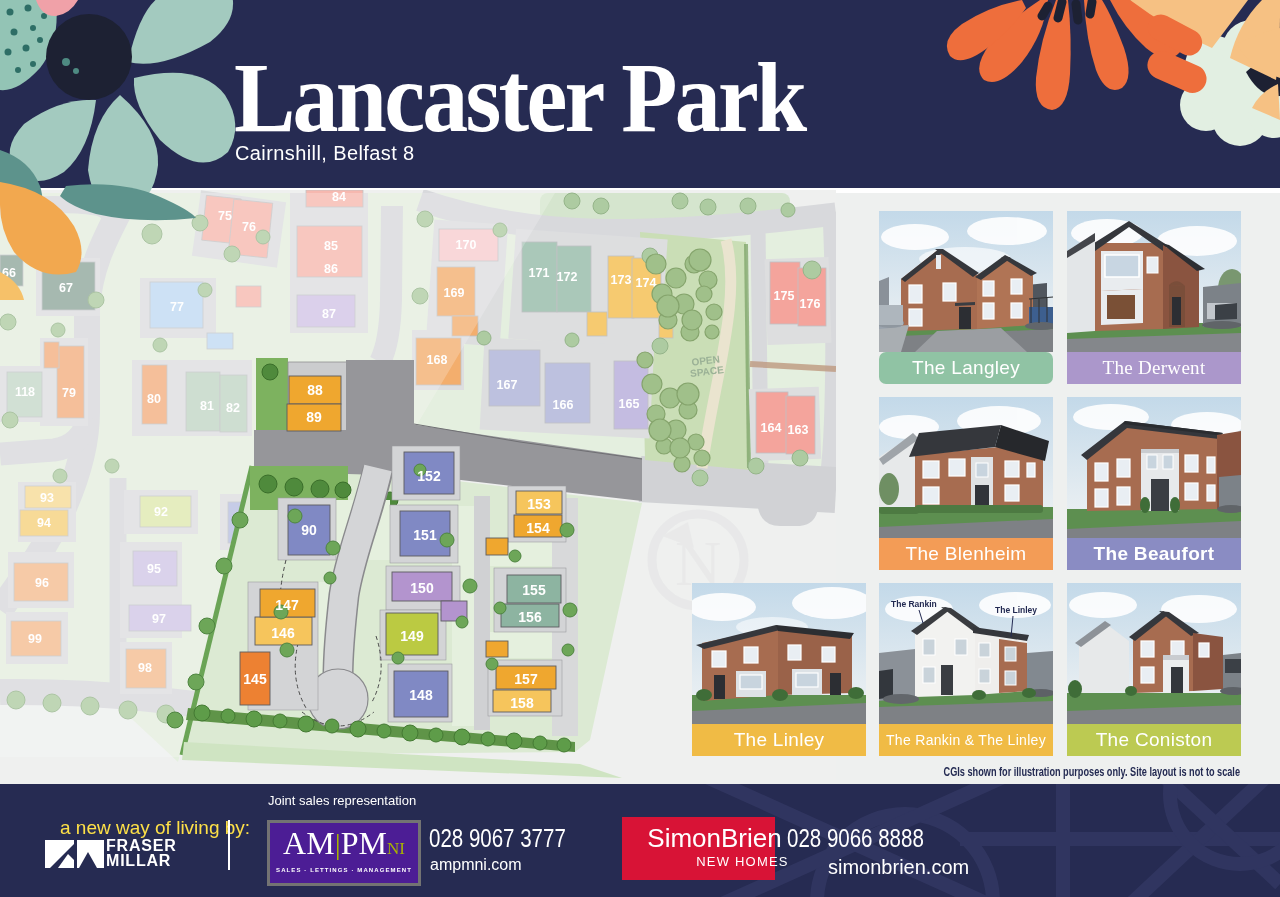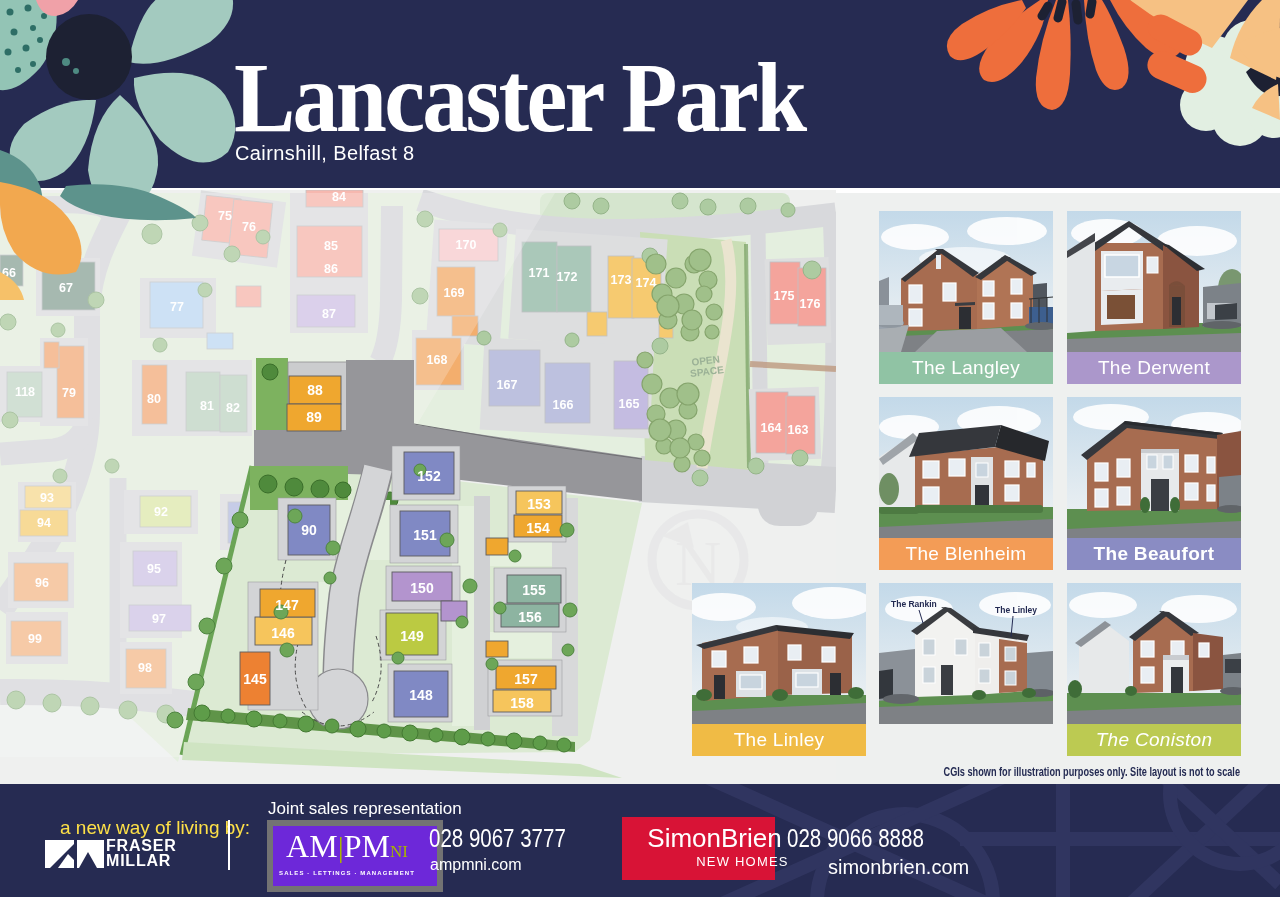--- a/index.html
+++ b/index.html
@@ -591,24 +591,24 @@
  <rect x="150" y="96" width="24" height="18" fill="#3d5f8f"></rect>
  <ellipse cx="162" cy="115" rx="16" ry="4" fill="#62666b"></ellipse>
  <g stroke="#2e3033" stroke-width="1">
         <line x1="150" y1="88" x2="174" y2="86"></line>
         <line x1="152" y1="88" x2="152" y2="112"></line>
         <line x1="160" y1="88" x2="160" y2="112"></line>
         <line x1="168" y1="87" x2="168" y2="111"></line>
       </g>
 </svg>
 
-<div class="label" style="background:#90c3a4;">The Langley</div>
+<div class="label" style="background:#90c3a4;border-radius:7px;">The Langley</div>
 </div>
 
-<div class="card" style="left:1067px;top:211px;">
+<div class="card" style="left:1067px;top:211px;font-family:Liberation Serif, serif;">
 <svg width="174" height="173" viewBox="0 0 174 173">
  <rect width="174" height="141" fill="url(#sky1)"></rect>
  <g fill="#ffffff" opacity=".9">
         <ellipse cx="40" cy="22" rx="36" ry="14"></ellipse>
         <ellipse cx="130" cy="30" rx="40" ry="15"></ellipse>
         <ellipse cx="90" cy="55" rx="40" ry="10" opacity=".6"></ellipse>
       </g>
  <g fill="#6f8f63" opacity=".9">
         <ellipse cx="12" cy="70" rx="16" ry="26"></ellipse>
         <ellipse cx="165" cy="78" rx="14" ry="20"></ellipse>
@@ -797,23 +797,24 @@
  <g fill="#3f6d38">
         <ellipse cx="100" cy="112" rx="7" ry="5"></ellipse>
         <ellipse cx="150" cy="110" rx="7" ry="5"></ellipse>
       </g>
  <text x="12" y="24" font-size="8.5" fill="#232a52" font-weight="bold">The Rankin</text>
  <text x="116" y="30" font-size="8.5" fill="#232a52" font-weight="bold">The Linley</text>
  <line x1="40" y1="27" x2="44" y2="40" stroke="#232a52"></line>
  <line x1="134" y1="33" x2="132" y2="54" stroke="#232a52"></line>
 </svg>
 
+<div class="label" style="background:#f0bb45;font-size:14px;">The Rankin &amp; The Linley</div>
 </div>
 
-<div class="card" style="left:1067px;top:583px;font-style:italic;">
+<div class="card" style="left:1067px;top:583px;">
 <svg width="174" height="173" viewBox="0 0 174 173">
  <rect width="174" height="141" fill="url(#sky1)"></rect>
  <g fill="#ffffff" opacity=".9">
         <ellipse cx="36" cy="22" rx="34" ry="13"></ellipse>
         <ellipse cx="132" cy="26" rx="38" ry="14"></ellipse>
       </g>
  <rect x="0" y="110" width="174" height="31" fill="#5d8f50"></rect>
  <polygon points="0,128 174,122 174,141 0,141" fill="#7e8185"></polygon>
  <polygon points="12,58 38,40 62,58 62,108 12,110" fill="#e7e9ea"></polygon>
  <polygon points="8,60 38,38 44,42 14,64" fill="#8d9298"></polygon>
@@ -862,23 +863,23 @@
   <svg width="60" height="29" viewBox="0 0 60 29" style="position:absolute;left:45px;top:56px;">
     <path d="M0,0 L29,0 L29,4 L5,28 L0,28 Z" fill="#fff"></path>
     <path d="M13,28 L23,14 L29,20 L29,28 Z" fill="#fff"></path>
     <path d="M32,0 L59,0 L59,28 L52,28 L43,12 L34,28 L32,28 Z" fill="#fff"></path>
   </svg>
 
   <div style="position:absolute;left:106px;top:54px;color:#fff;font-weight:bold;font-size:16px;letter-spacing:.8px;line-height:15px;">FRASER<br>MILLAR</div>
 
   <div style="position:absolute;left:228px;top:36px;width:1.5px;height:50px;background:#fff;"></div>
 
-  <div style="position:absolute;left:268px;top:15px;color:#fff;font-size:17px;">Joint sales representation</div>
-
-  <div style="position:absolute;left:267px;top:36px;width:148px;height:60px;border:6px solid #737373;background:#6d28d9;padding-left:16px;">
+  <div style="position:absolute;left:268px;top:9px;color:#fff;font-size:13px;">Joint sales representation</div>
+
+  <div style="position:absolute;left:267px;top:36px;width:148px;height:60px;border:3px solid #737373;background:#4c1d95;">
     <div style="position:absolute;left:0;top:2px;width:148px;text-align:center;color:#fff;font-family:'Liberation Serif',serif;font-size:32px;">AM<span style="color:#a8b400;font-size:30px;">|</span>PM<span style="font-size:17px;color:#a8b400;">NI</span></div>
     <div style="position:absolute;left:0;top:44px;width:148px;text-align:center;color:#fff;font-size:6px;letter-spacing:1.1px;font-weight:bold;white-space:nowrap;">SALES · LETTINGS · MANAGEMENT</div>
   </div>
 
   <div style="position:absolute;left:429px;top:40px;color:#fff;font-size:25px;transform:scaleX(.82);transform-origin:0 0;">028 9067 3777</div>
 
   <div style="position:absolute;left:430px;top:72px;color:#fff;font-size:16px;">ampmni.com</div>
 
   <div style="position:absolute;left:622px;top:33px;width:153px;height:63px;background:#d81336;">
     <div style="position:absolute;left:0;top:6px;width:153px;text-align:center;color:#fff;font-size:26px;margin-left:16px;">SimonBrien</div>

